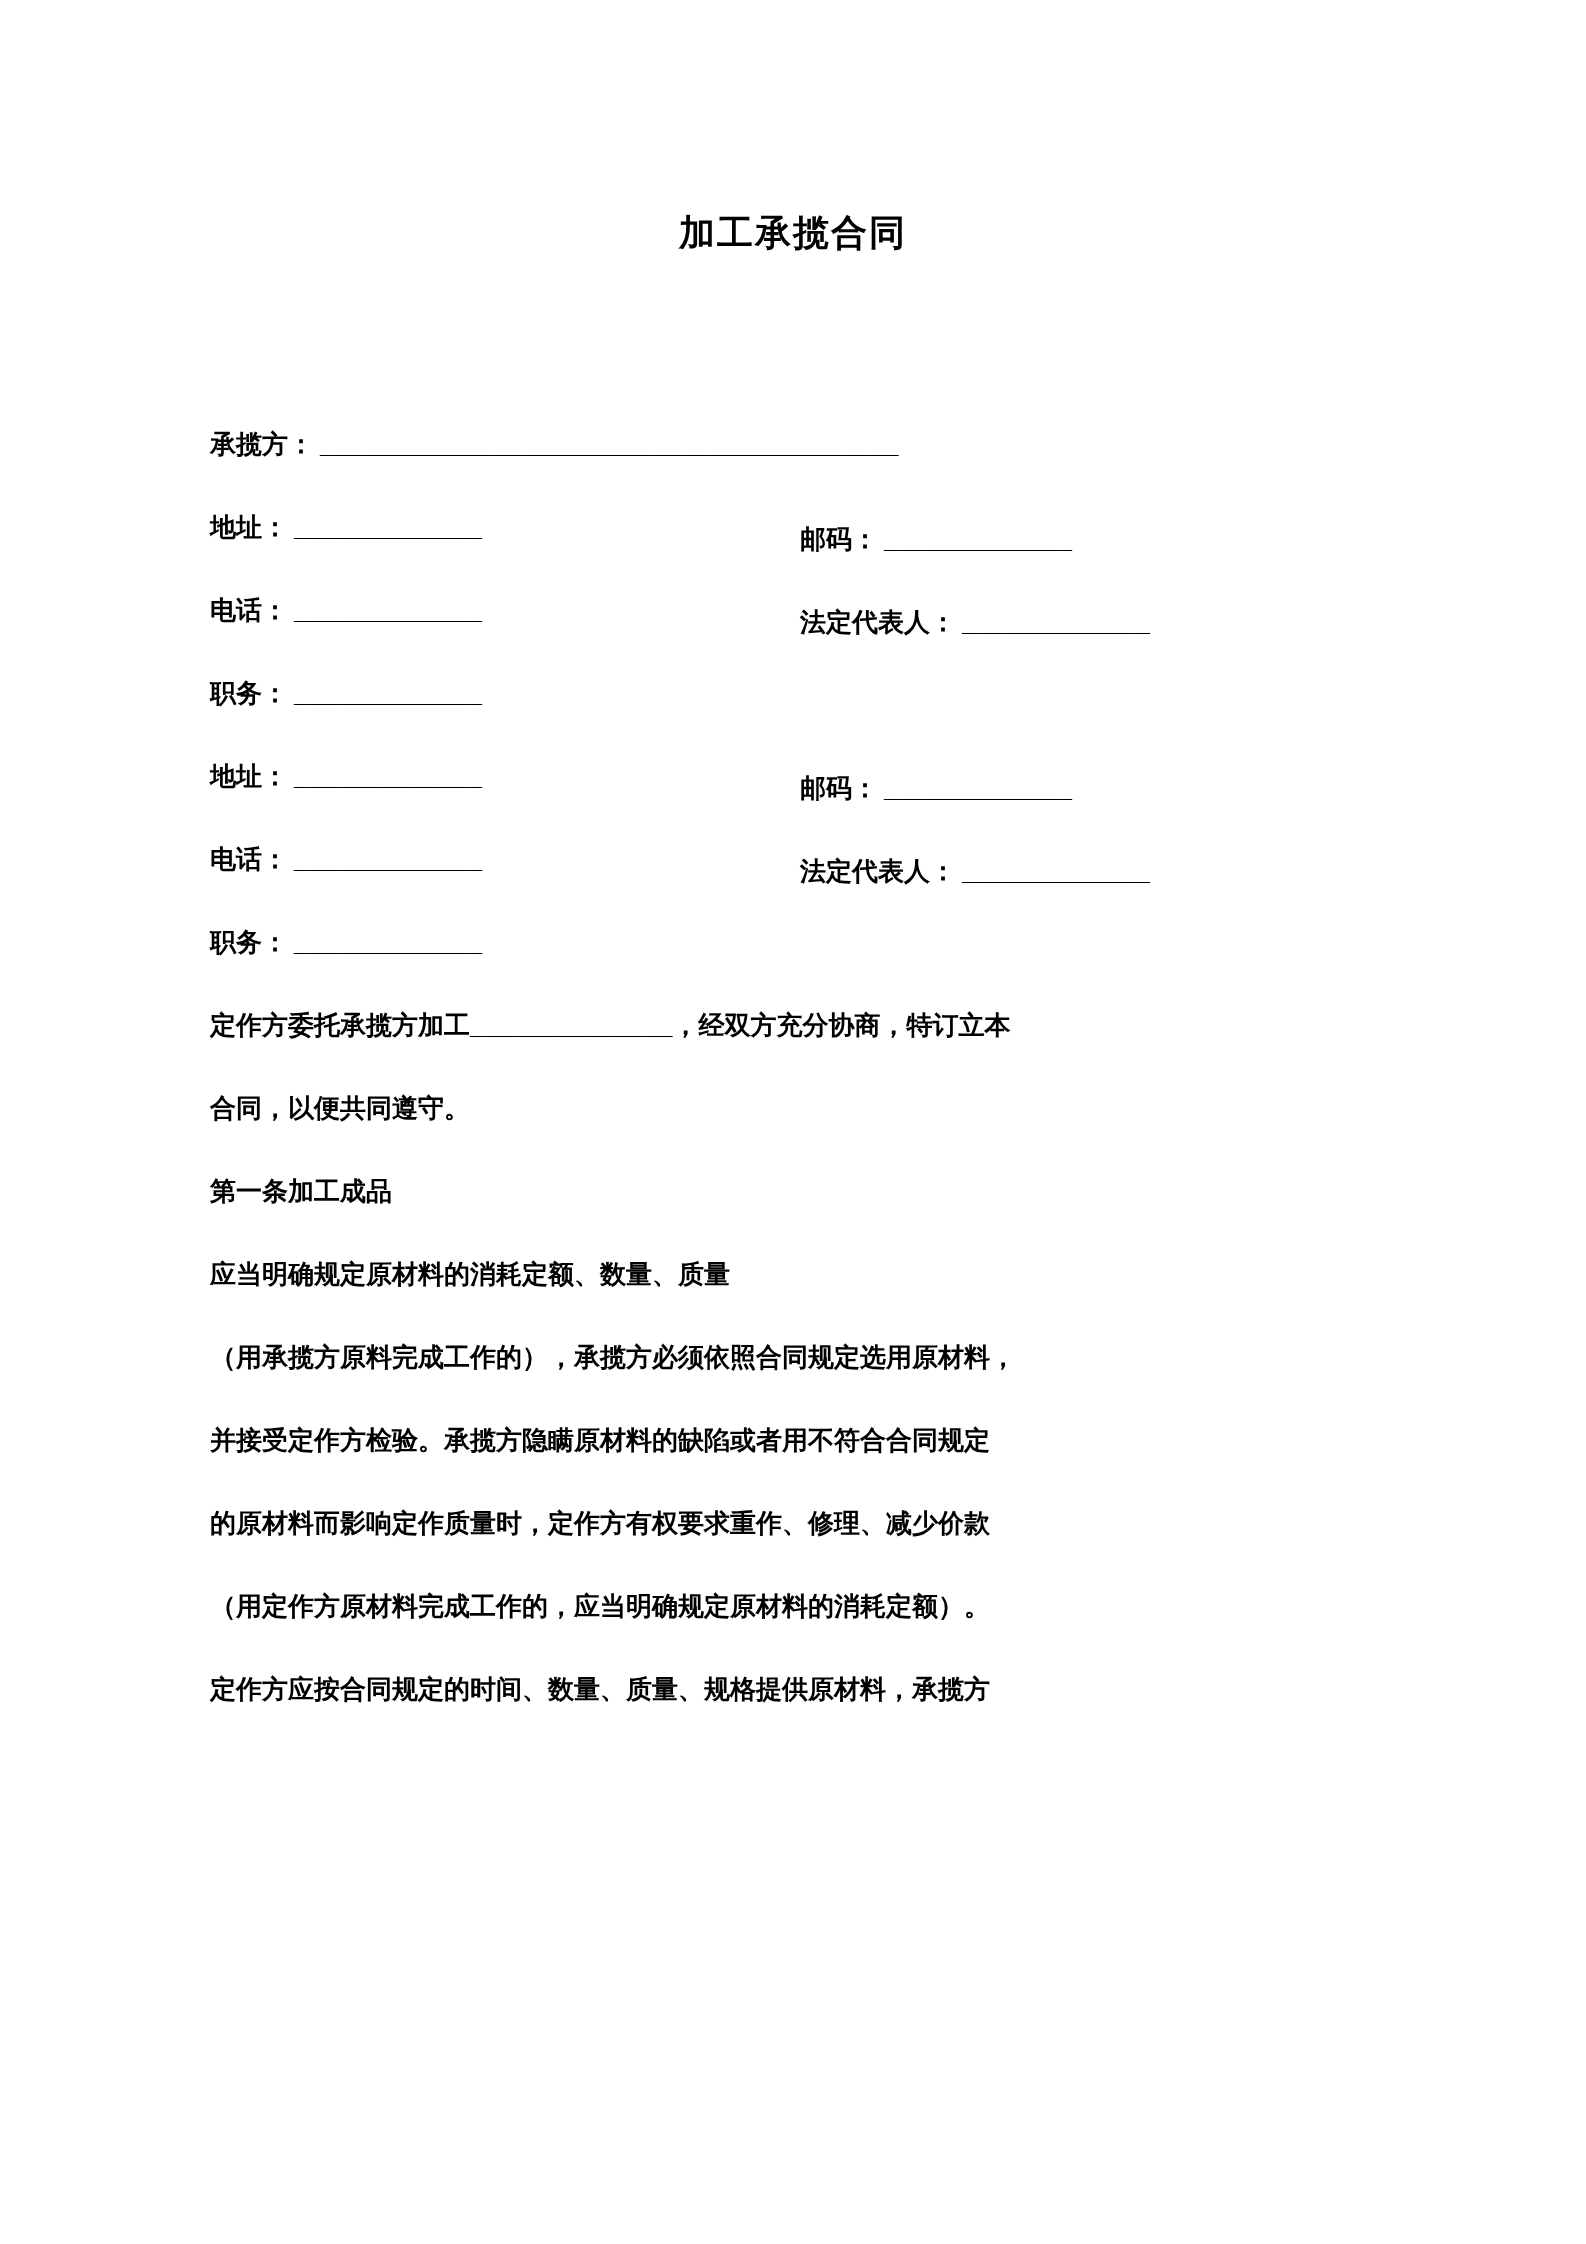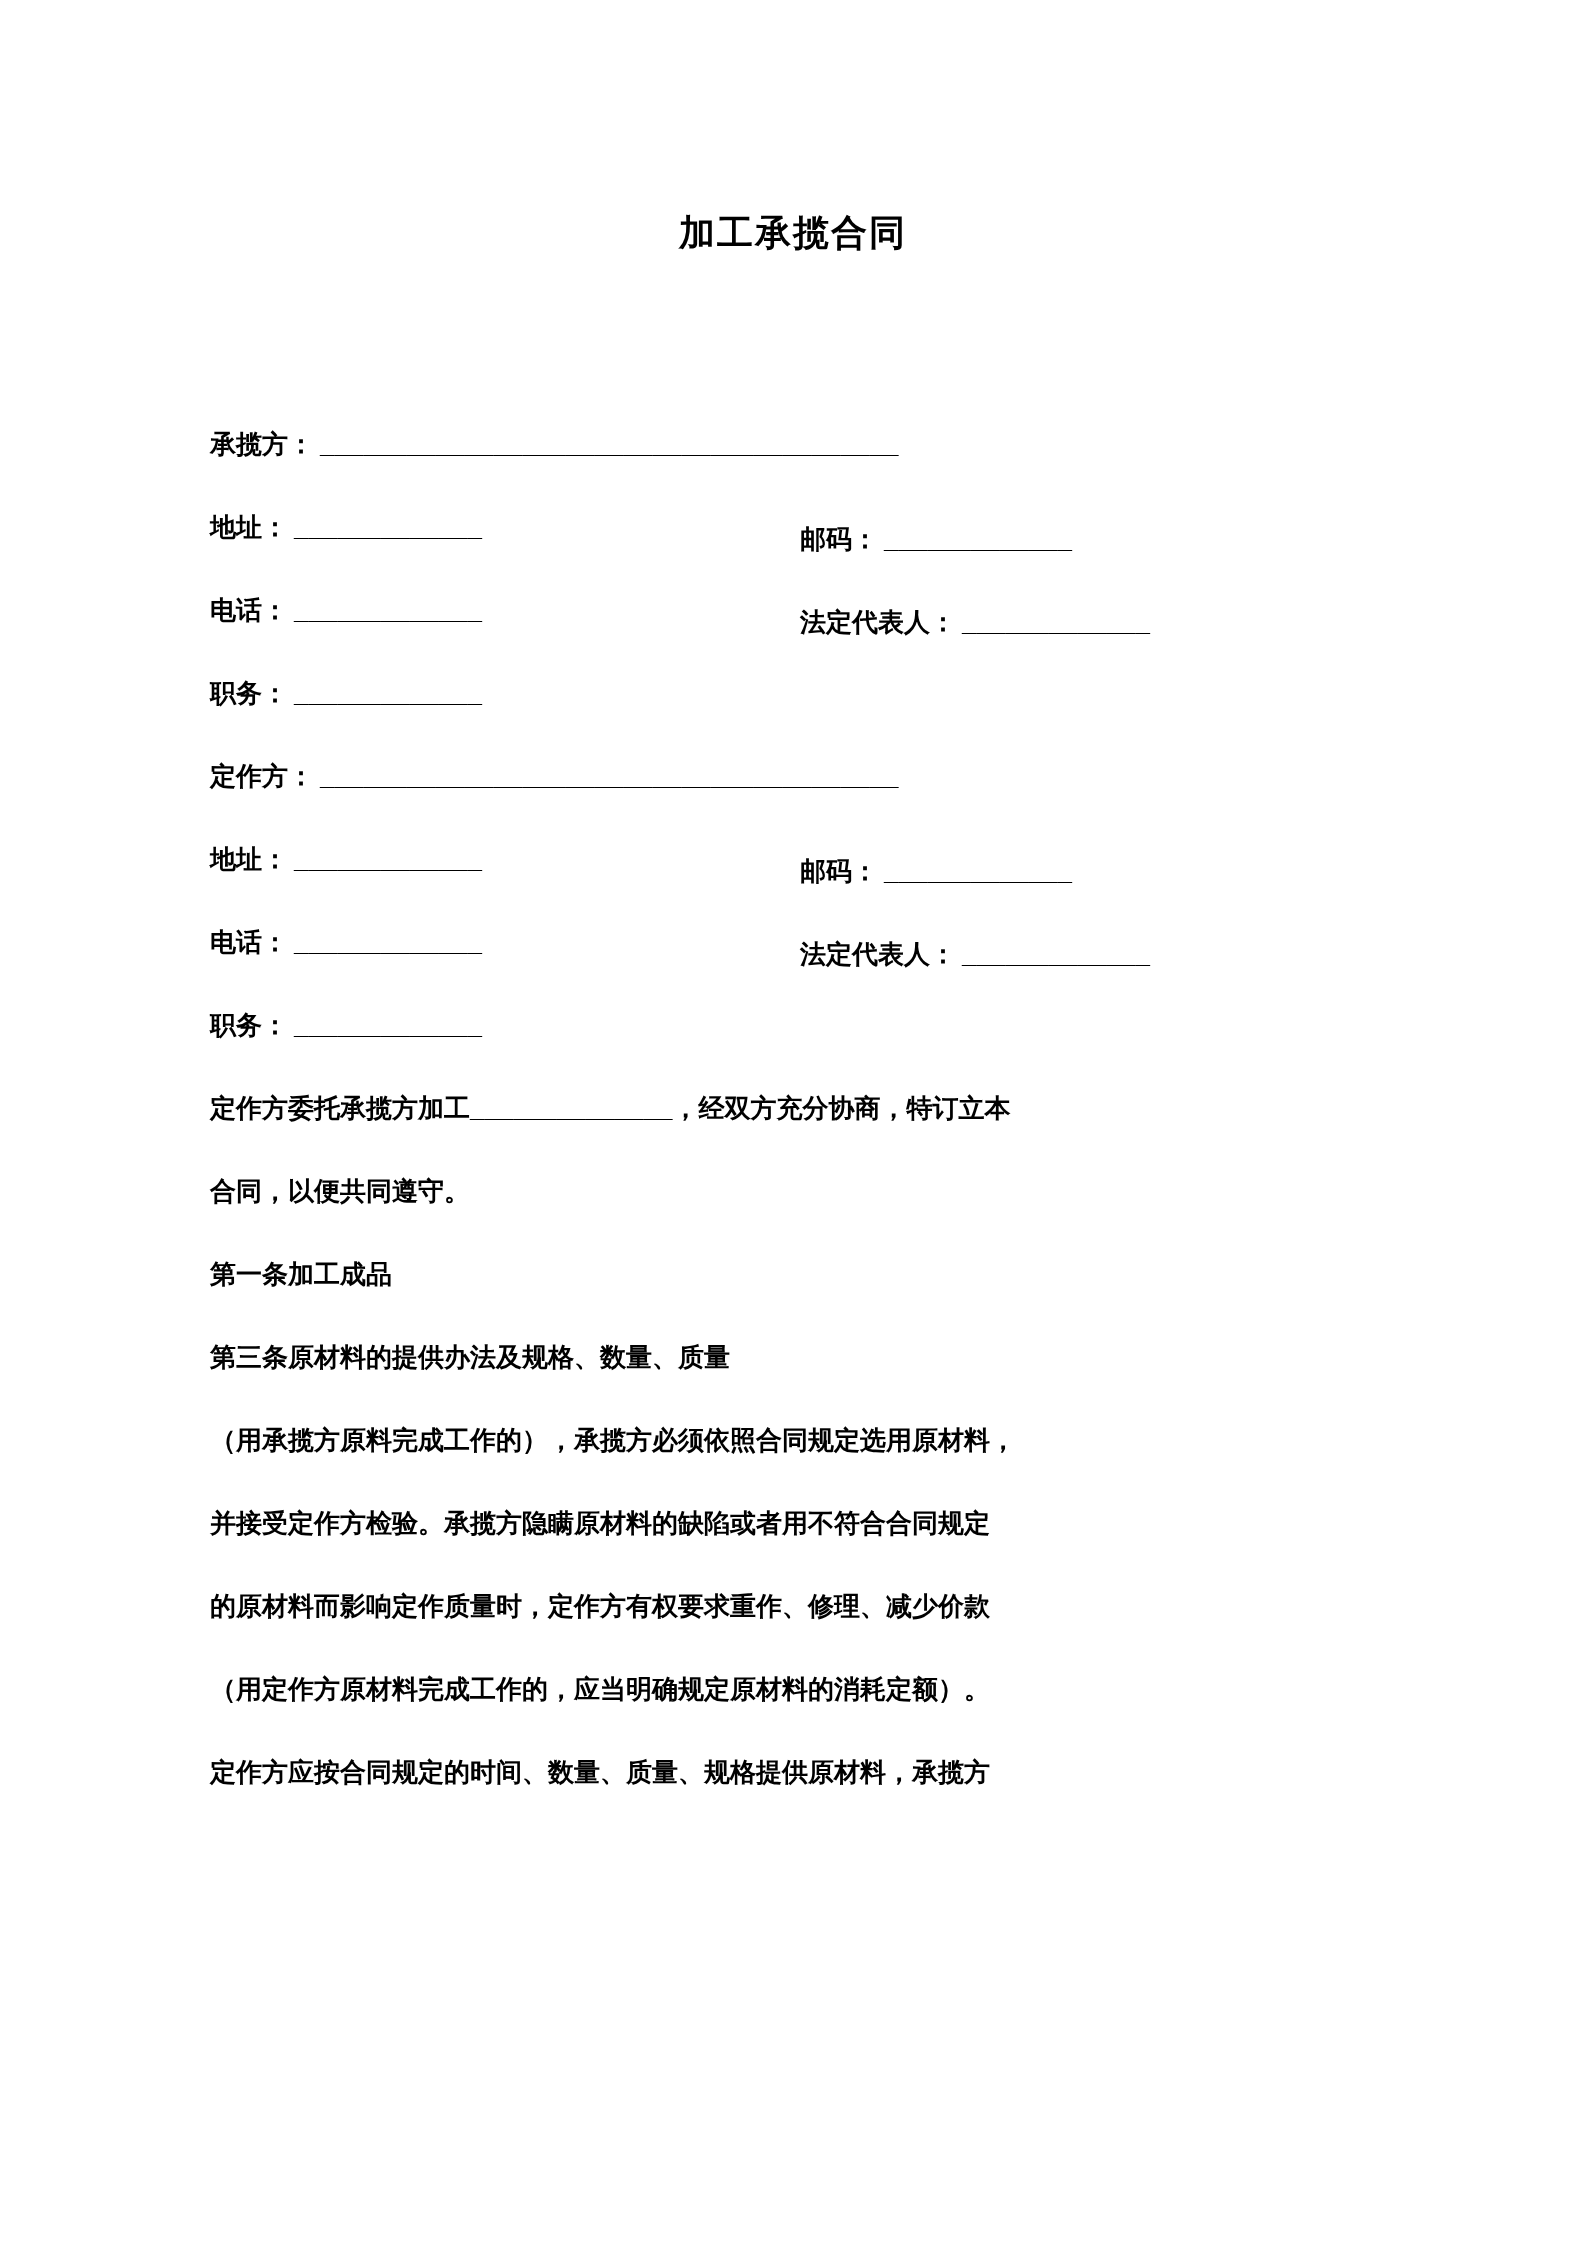--- a/index.html
+++ b/index.html
@@ -68,23 +68,20 @@
     <span class="label">电话：</span><span class="ul">_____________</span>
     <span class="col-right">
       <span class="label">法定代表人：</span><span class="ul">_____________</span>
     </span>
   </div>
 
   <div class="line">
     <span class="label">职务：</span><span class="ul">_____________</span>
   </div>
 
-  <div class="line">
-    <span class="label">定作方：</span><span class="ul">________________________________________</span>
-  </div>
 
   <div class="line">
     <span class="label">地址：</span><span class="ul">_____________</span>
     <span class="col-right">
       <span class="label">邮码：</span><span class="ul">_____________</span>
     </span>
   </div>
 
   <div class="line">
     <span class="label">电话：</span><span class="ul">_____________</span>
@@ -96,20 +93,20 @@
   <div class="line">
     <span class="label">职务：</span><span class="ul">_____________</span>
   </div>
 
   <div class="line">
     <span>定作方委托承揽方加工</span><span class="ul">______________</span><span>，经双方充分协商，特订立本</span>
   </div>
 
   <div class="line">合同，以便共同遵守。</div>
   <div class="line">第一条加工成品</div>
-  <div class="line">第三条原材料的提供办法及规格、数量、质量</div>
+  <div class="line">应当明确规定原材料的消耗定额、数量、质量</div>
   <div class="line">（用承揽方原料完成工作的），承揽方必须依照合同规定选用原材料，</div>
   <div class="line">并接受定作方检验。承揽方隐瞒原材料的缺陷或者用不符合合同规定</div>
   <div class="line">的原材料而影响定作质量时，定作方有权要求重作、修理、减少价款</div>
   <div class="line">（用定作方原材料完成工作的，应当明确规定原材料的消耗定额）。</div>
   <div class="line">定作方应按合同规定的时间、数量、质量、规格提供原材料，承揽方</div>
 
 </div>
 
 </body></html>

